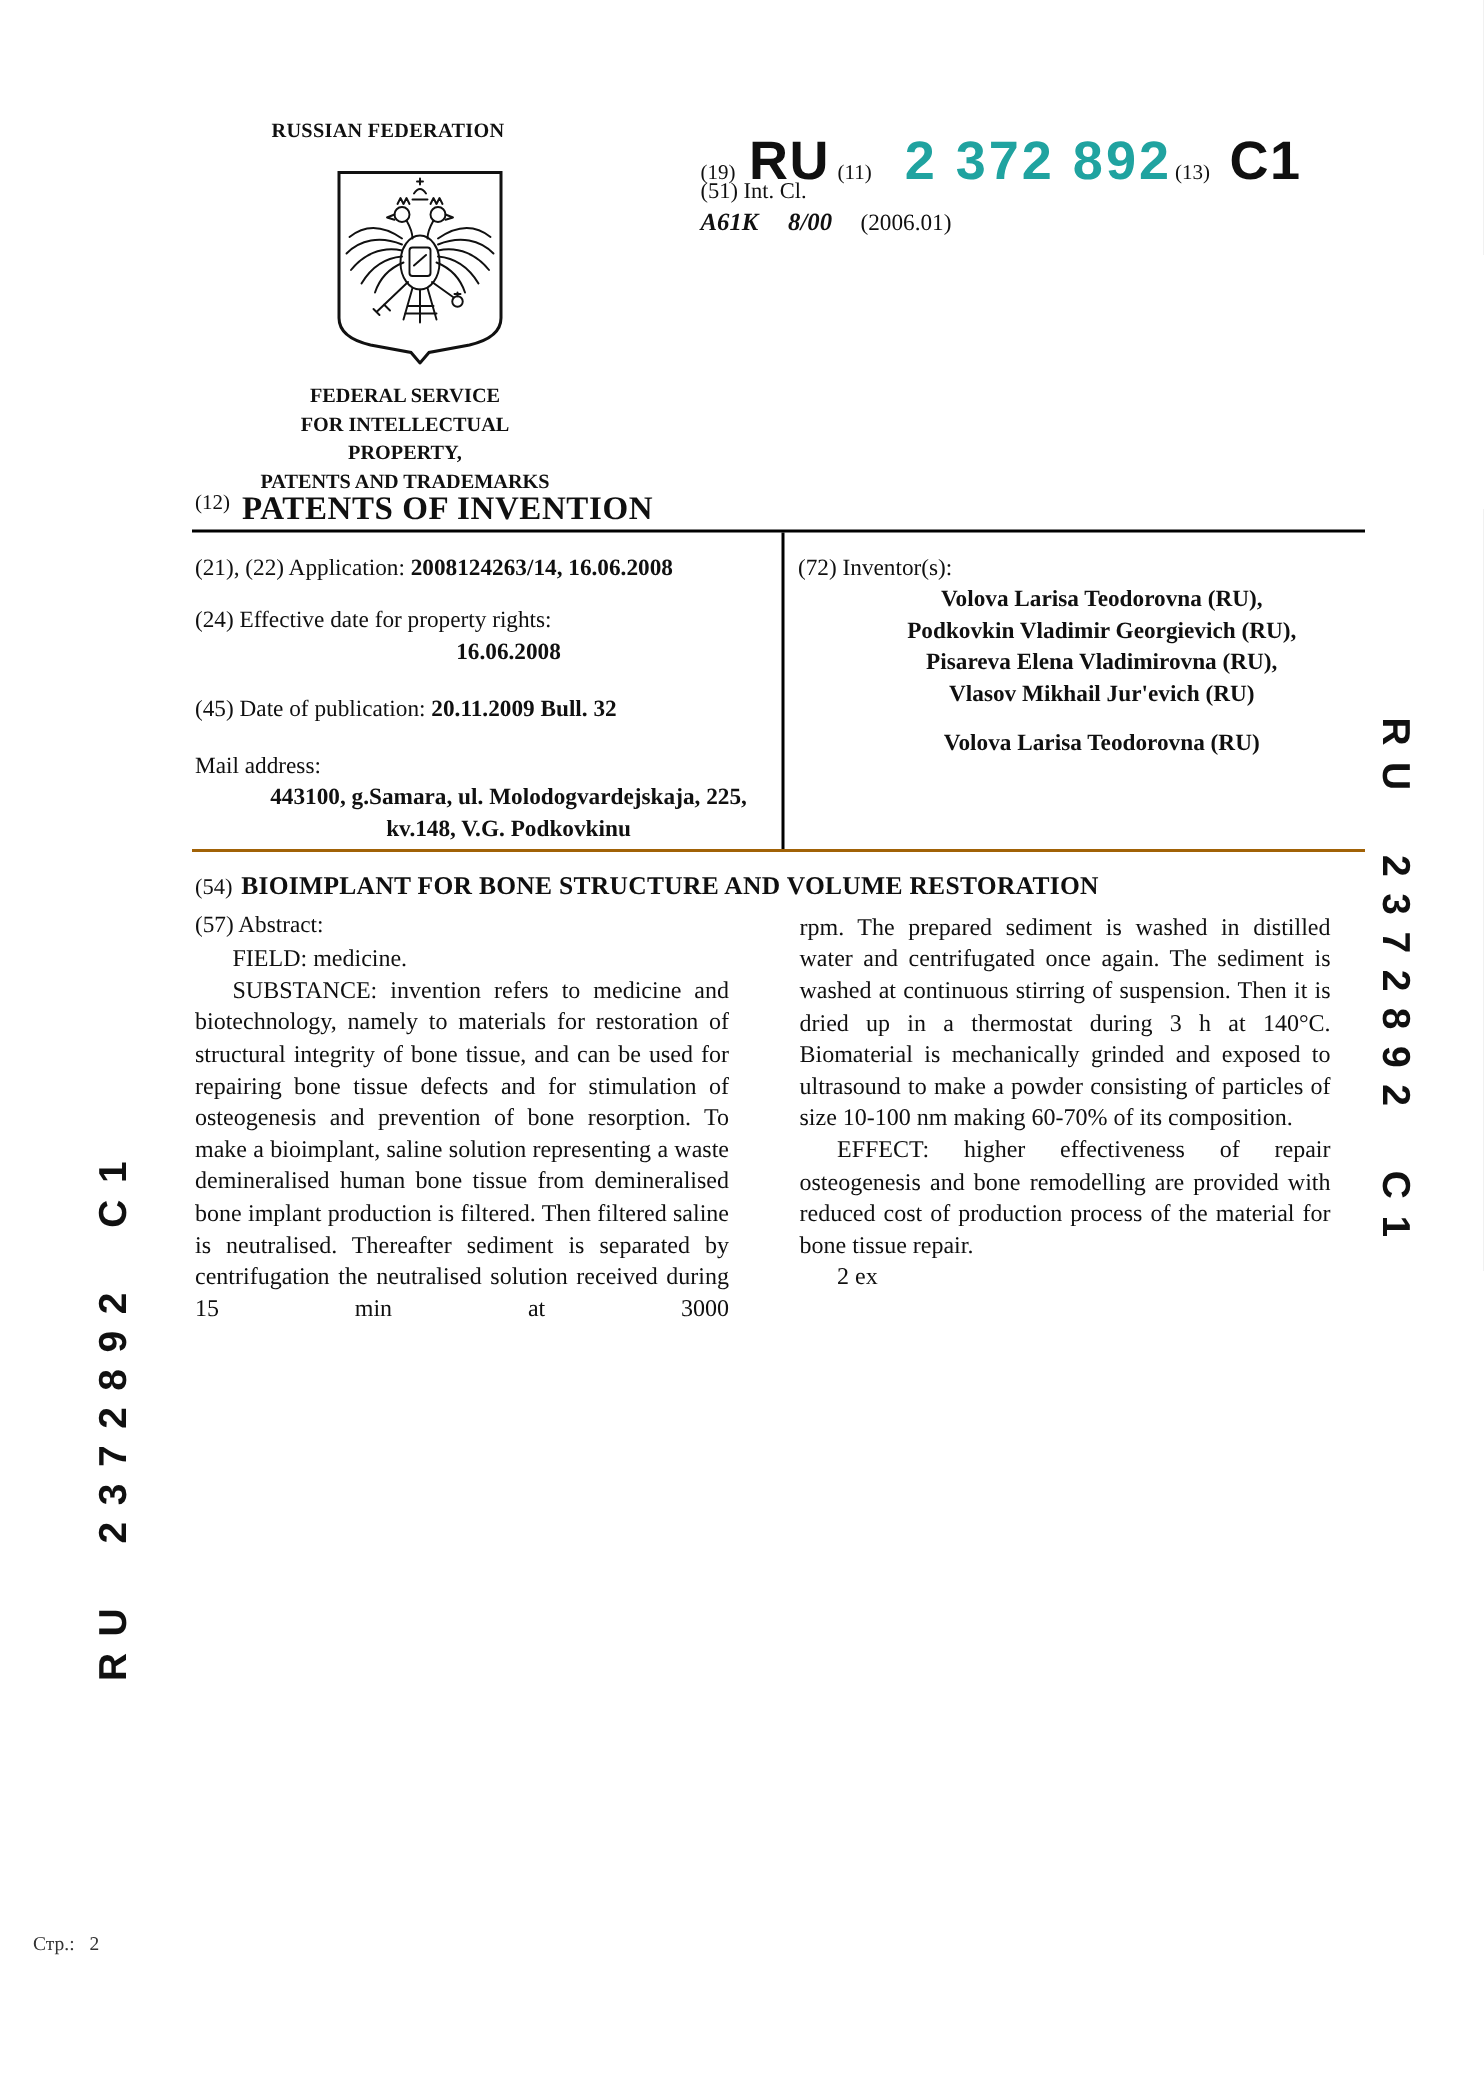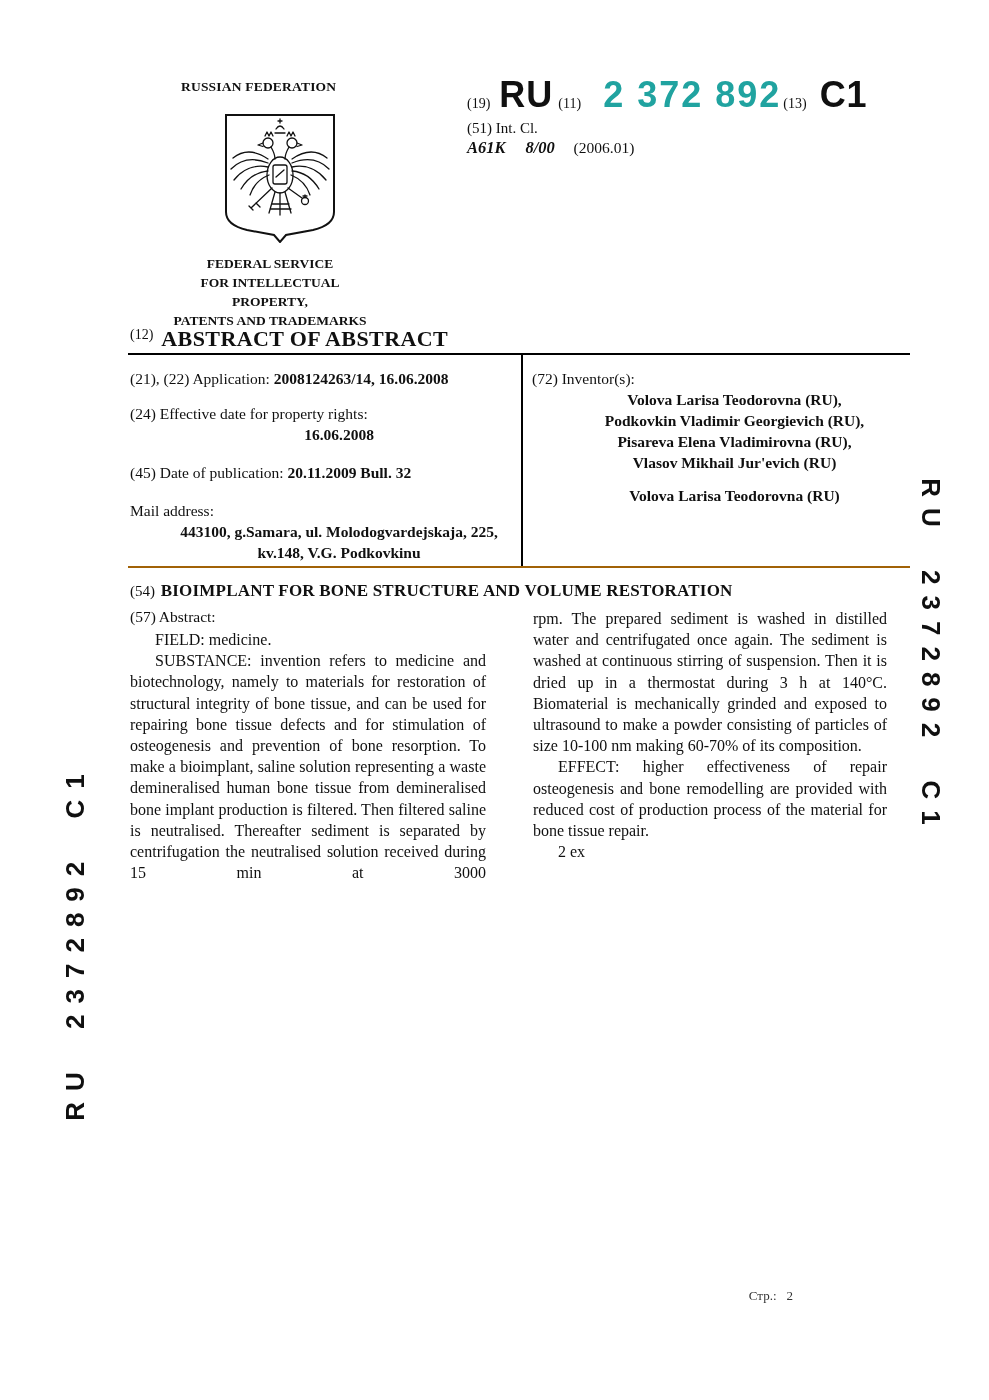--- a/index.html
+++ b/index.html
@@ -22,21 +22,21 @@
   .pub-line1 { display:flex; align-items:flex-end; white-space:nowrap; }
   .sup { font-size:14px; line-height:14px; padding-top:3px; }
   .big-sans {
     font-family:"Liberation Sans", sans-serif; font-weight:bold;
     font-size:36px; line-height:33px; letter-spacing:1px;
   }
   .ru-code   { margin-left:9px; }
   .sup-11    { margin-left:5px; }
   .doc-num   { margin-left:22px; color:var(--accent,#20a3a0); letter-spacing:2px; }
   .sup-13    { margin-left:2px; }
-  .kind-code { margin-left:13px; }
+  .kind-code { margin-left:13px;margin-top:12px; }
   .ipc-label { position:absolute; left:467px; top:120px; font-size:15px; }
   .ipc-line  { position:absolute; left:467px; top:138px; font-size:15.5px; white-space:nowrap; }
   .ipc-class { font-weight:bold; font-style:italic; font-size:16.5px; }
   .ipc-sub   { font-weight:bold; font-style:italic; font-size:16.5px; margin-left:16px; }
   .ipc-ver   { margin-left:15px; }
   
   .abstract-heading { position:absolute; left:130px; top:326px; white-space:nowrap; }
   .sec-num  { font-size:14px; vertical-align:7px; }
   .sec-title{ font-size:22px; font-weight:bold; letter-spacing:.4px; margin-left:4px; }
   
@@ -69,21 +69,21 @@
     position:absolute; width:360px; height:36px; white-space:nowrap;
     font-family:"Liberation Sans", sans-serif; font-weight:bold;
     font-size:26px; line-height:36px; letter-spacing:11px; word-spacing:14px;
     text-align:center;
   }
   .side-left  { left:-105px; top:924px; transform:rotate(-90deg); }
   .side-right { left:751px;  top:639px; transform:rotate(90deg); }
   
   .footer {
     position:absolute; left:0; top:1288px; width:793px; padding-left:22px;
-    box-sizing:border-box; text-align:right; font-size:13px; color:#333;
+    box-sizing:border-box; text-align:left; font-size:13px; color:#333;
   }
   .footer .pg { margin-left:10px; }
 </style>
 </head>
 <body>
 
 <div id="page">
 
   <div class="country">RUSSIAN FEDERATION</div>
 
@@ -140,21 +140,21 @@
   </div>
   <div class="ipc-label">(51) Int. Cl.</div>
   <div class="ipc-line">
     <span class="ipc-class">A61K</span>
     <span class="ipc-sub">8/00</span>
     <span class="ipc-ver">(2006.01)</span>
   </div>
 
   <div class="abstract-heading">
     <span class="sec-num">(12)</span>
-    <span class="sec-title">ABSTRACT OF ABSTRACT</span>
+    <span class="sec-title">PATENTS OF INVENTION</span>
   </div>
 
   <div class="biblio-table">
     <div class="biblio-left">
       <div class="row-gap1">
         <span>(21), (22) Application:</span>
         <span class="b">2008124263/14, 16.06.2008</span>
       </div>
       <div class="row-gap2">
         <div>(24) Effective date for property rights:</div>

